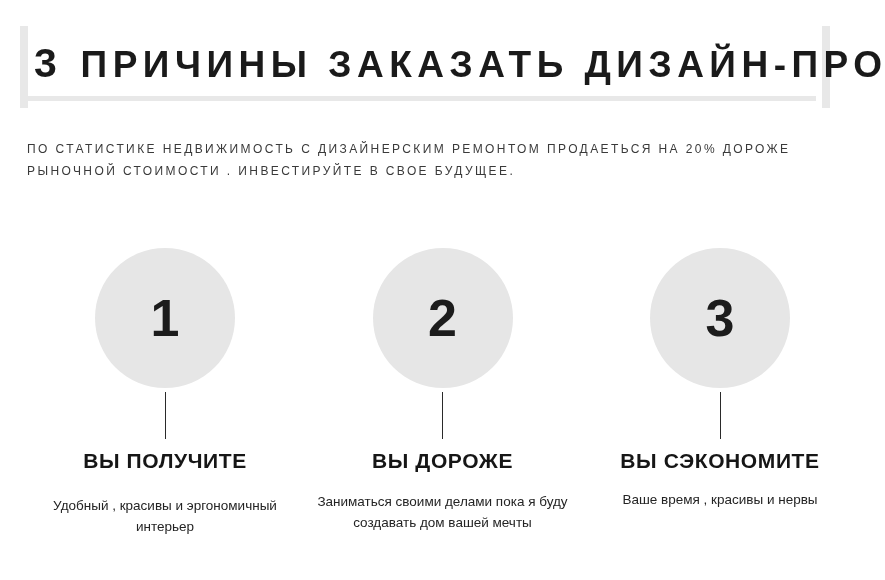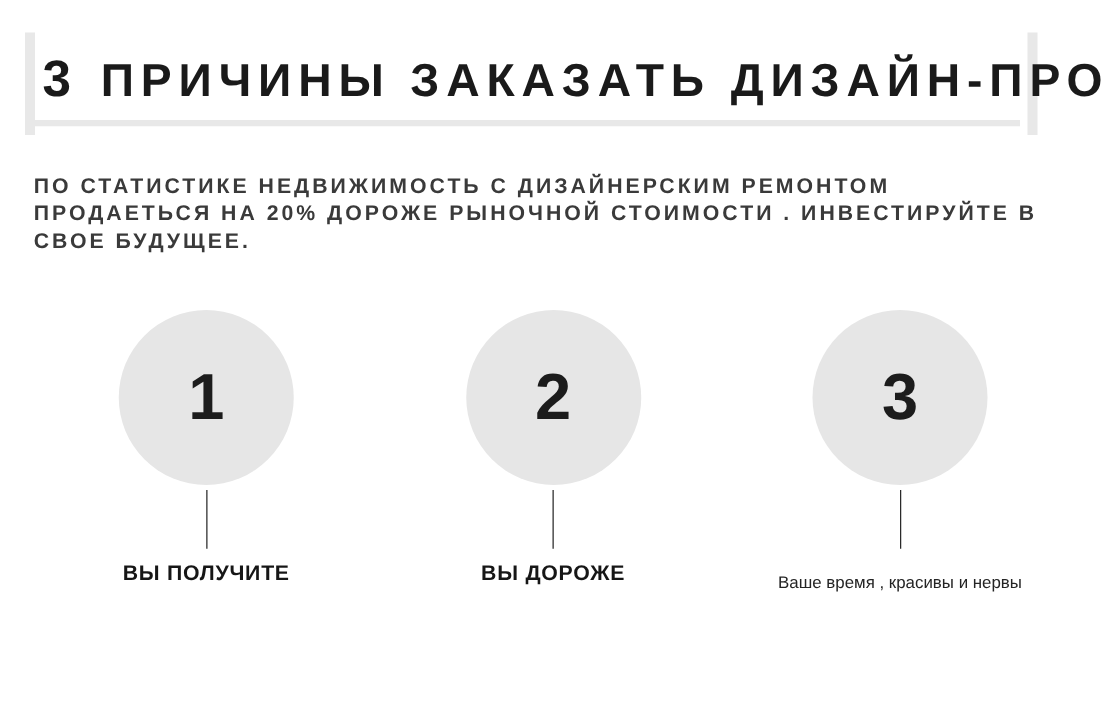--- a/index.html
+++ b/index.html
@@ -70,22 +70,22 @@
     font-size: 41px;
     letter-spacing: 8px;
   }
 
   
   .subtitle {
     position: absolute;
     left: 27px;
     top: 138px;
     width: 820px;
-    font-size: 17px;
-    font-weight: bold;
+    font-size: 12px;
+    font-weight: normal;
     letter-spacing: 2.4px;
     line-height: 22px;
     color: #3a3a3a;
   }
 
   
   .columns {
     position: absolute;
     left: 0;
     top: 248px;
@@ -119,21 +119,21 @@
     font-family: "Liberation Sans", sans-serif;
   }
   .connector {
     width: 1px;
     height: 47px;
     background: #2a2a2a;
     margin-top: 4px;
   }
   .col-heading {
     margin-top: 10px;
-    font-size: 17px;
+    font-size: 21px;
     font-weight: bold;
     letter-spacing: 0.6px;
     color: #161616;
     white-space: nowrap;
   }
   .col-text {
     margin-top: 18px;
     font-size: 13.5px;
     line-height: 21px;
     color: #242424;
@@ -164,32 +164,35 @@
   <div class="subtitle">ПО СТАТИСТИКЕ НЕДВИЖИМОСТЬ С ДИЗАЙНЕРСКИМ РЕМОНТОМ ПРОДАЕТЬСЯ НА 20% ДОРОЖЕ РЫНОЧНОЙ СТОИМОСТИ . ИНВЕСТИРУЙТЕ В СВОЕ БУДУЩЕЕ.</div>
 
   <div class="columns">
 
     <div class="column c1">
       <div class="circle">
         <span class="circle-number">1</span>
       </div>
       <div class="connector"></div>
       <div class="col-heading">ВЫ ПОЛУЧИТЕ</div>
+      <div class="col-text">Удобный , красивы и эргономичный интерьер</div>
     </div>
 
     <div class="column c2">
       <div class="circle">
         <span class="circle-number">2</span>
       </div>
       <div class="connector"></div>
       <div class="col-heading">ВЫ ДОРОЖЕ</div>
+      <div class="col-text">Заниматься своими делами пока я буду создавать дом вашей мечты</div>
     </div>
 
     <div class="column c3">
       <div class="circle">
         <span class="circle-number">3</span>
       </div>
       <div class="connector"></div>
+      <div class="col-heading">ВЫ СЭКОНОМИТЕ</div>
       <div class="col-text">Ваше время , красивы и нервы</div>
     </div>
 
   </div>
 </div>
 
 </body></html>

